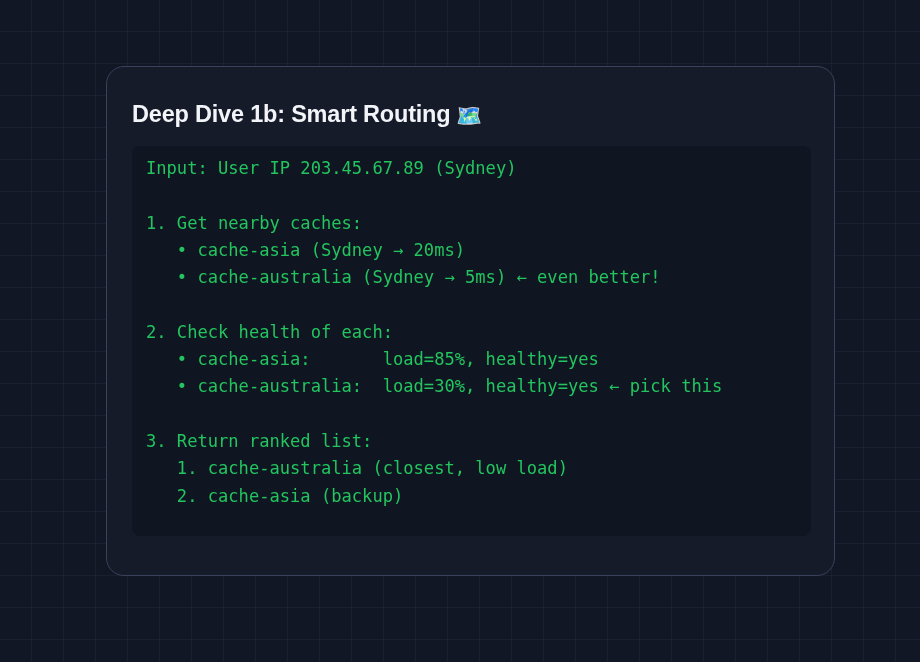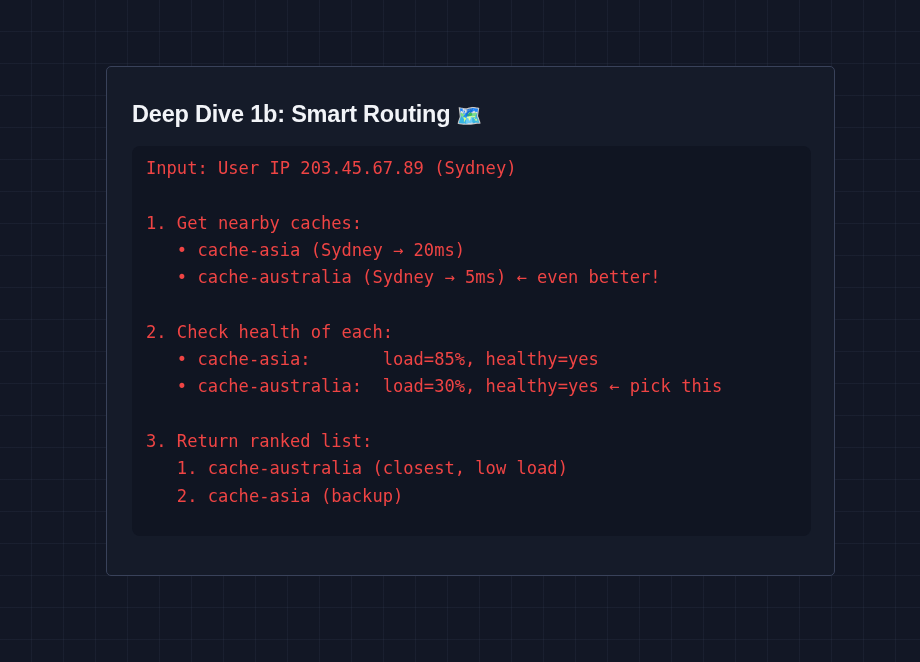--- a/index.html
+++ b/index.html
@@ -30,21 +30,21 @@
 
   .card {
     position: absolute;
     left: 106px;
     top: 66px;
     width: 729px;
     height: 510px;
     box-sizing: border-box;
     background-color: #151b29;
     border: 1px solid #39425a;
-    border-radius: 5px;
+    border-radius: 18px;
   }
 
   .card-title {
     position: absolute;
     left: 25px;
     top: 36px;
     margin: 0;
     font-family: "Liberation Sans", sans-serif;
     font-size: 23.5px;
     font-weight: bold;
@@ -71,21 +71,21 @@
   }
 
   .code-text {
     position: absolute;
     left: 14px;
     top: 9px;
     margin: 0;
     font-family: "DejaVu Sans Mono", "Liberation Mono", monospace;
     font-size: 17.1px;
     line-height: 27.3px;
-    color: #ef4444;
+    color: #22c55e;
     white-space: pre;
     letter-spacing: 0px;
     tab-size: 4;
   }
 </style>
 </head>
 <body>
 
 <div id="page">
 

